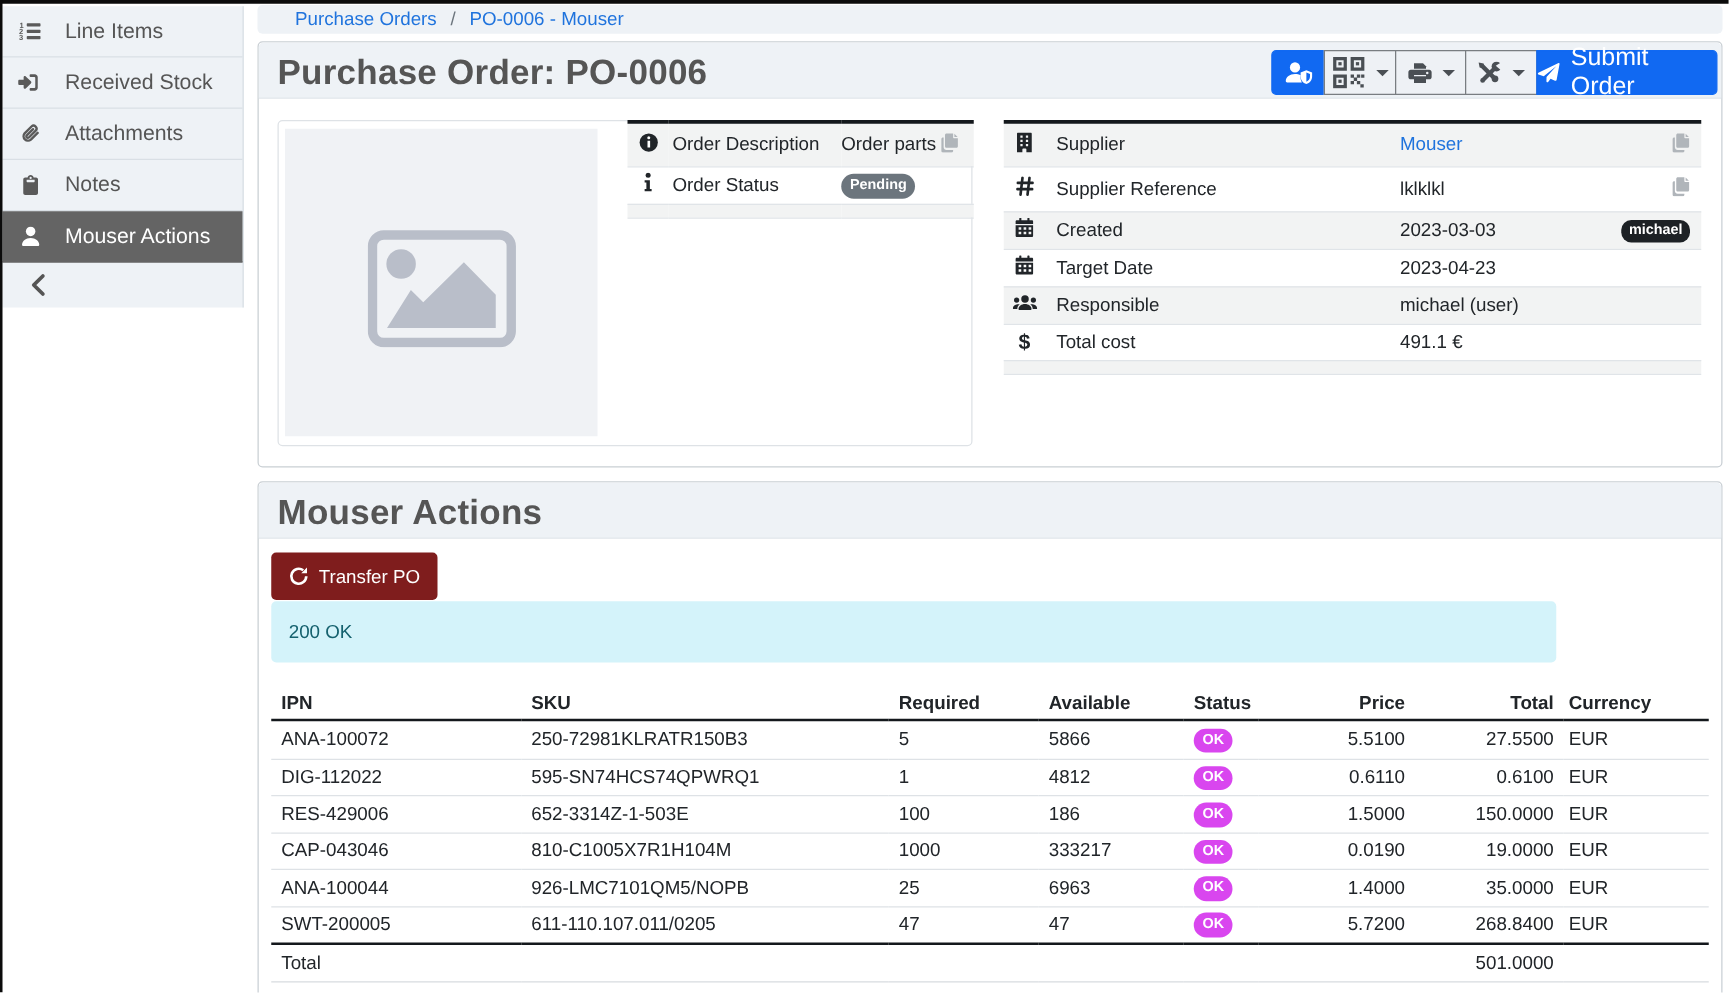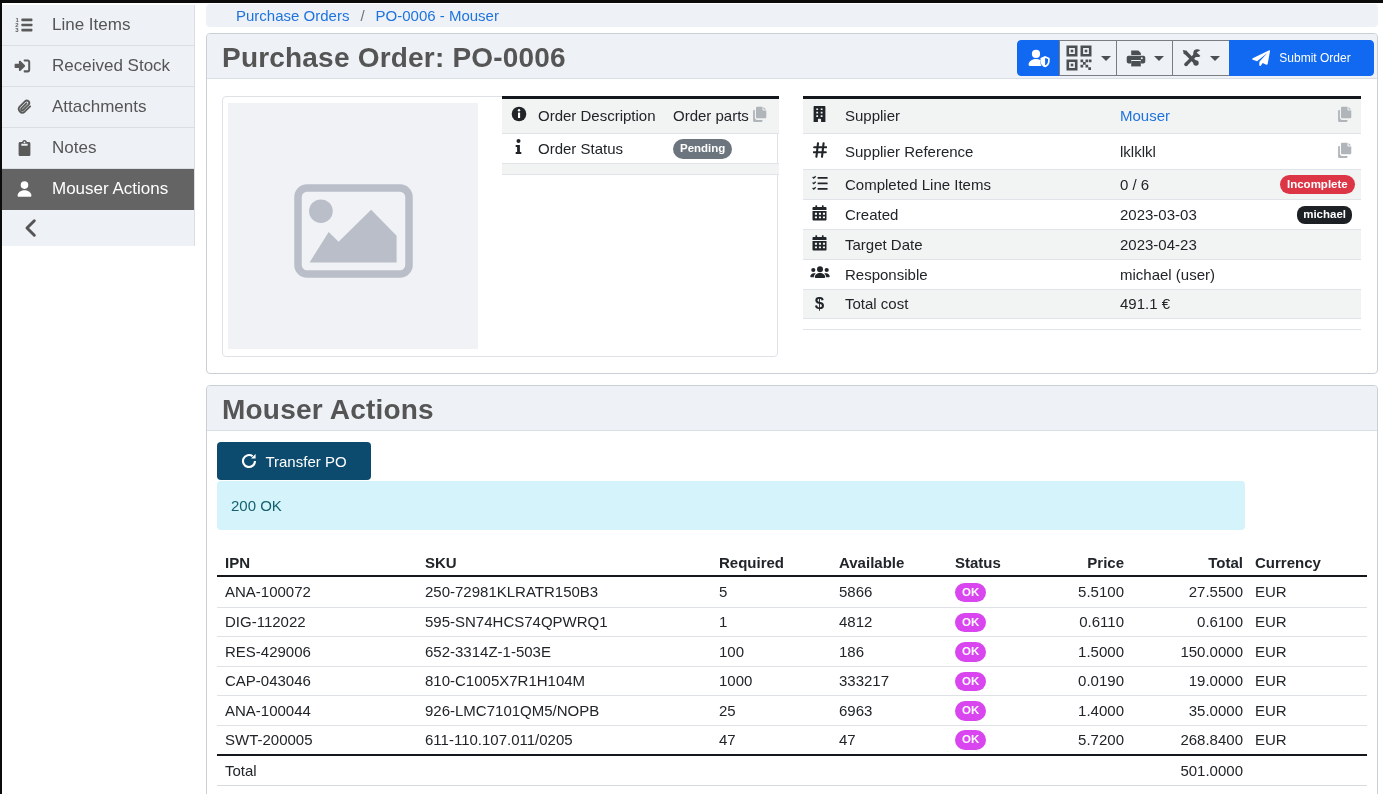--- a/index.html
+++ b/index.html
@@ -25,21 +25,21 @@
 .p2 { top:385px; height:415px; border-radius:4px 4px 0 0; }
 .phead { height:45px; background:#eef2f6; border-bottom:1px solid #d8dee4; border-radius:4px 4px 0 0; position:relative; }
 .phead h3 { font-size:28px; font-weight:700; color:#555; position:absolute; left:15px; top:8px; letter-spacing:0.2px;}
 
 .btns { position:absolute; right:3px; top:6px; height:36px; display:flex; z-index:5; }
 .btn { height:36px; border-radius:4px; display:flex; align-items:center; justify-content:center; }
 .btn-blue { background:#1169f2; color:#fff; border:1px solid #1169f2; }
 .btn-light { background:#eef1f5; border:1px solid #797d81; color:#4a4f54; margin-left:-1px; border-radius:0; }
 .btn1 { width:43px; border-radius:4px 0 0 4px;}
 .btn2 { width:58px; } .btn3 { width:57px; } .btn4 { width:58px; }
-.btnsubmit { width:145px; font-size:12px; color:#fff; background:#1169f2; border:1px solid #1169f2; border-radius:0 4px 4px 0; margin-left:-1px;}
+.btnsubmit { width:145px; font-size:20px; color:#fff; background:#1169f2; border:1px solid #1169f2; border-radius:0 4px 4px 0; margin-left:-1px;}
 .btnsubmit svg { margin-right:9px; }
 .caret { width:0; height:0; border-left:5.5px solid transparent; border-right:5.5px solid transparent; border-top:5.5px solid #4a4f54; margin-left:8px; }
 
 .card { position:absolute; left:15px; top:62px; width:556px; height:261px; border:1px solid #dee2e6; border-radius:4px; background:#fff; }
 .thumb { position:absolute; left:5px; top:6px; width:250px; height:246px; background:#f0f2f5; display:flex; align-items:center; justify-content:center; }
 table.dt { border-collapse:collapse; table-layout:fixed; font-size:15px; }
 table.dt td { padding:0; vertical-align:middle; }
 table.dt tr { border-top:1px solid #e0e4e8; }
 table.dt tr:first-child { border-top:3px solid #14181c; }
 table.dt tr:nth-child(odd) td { background:#f2f3f3; }
@@ -52,21 +52,21 @@
 .dtr .lab { padding-left:9px; }
 .dt .cpr { text-align:right; padding-right:12px; }
 .dtr .cpr { padding-right:9px; }
 .ic { text-align:center; color:#212529; }
 .cp { color:#b0b6bc; }
 .badge { display:inline-block; font-size:11.5px; font-weight:700; color:#fff; border-radius:10px; padding:4px 7px; line-height:1; }
 .badge.bg-dark { border-radius:8px; padding:3px 6px; }
 .bg-gray { background:#6c757d; } .bg-red { background:#dc3545; } .bg-dark { background:#1d2125; } .bg-green { background:#d946ef; }
 a.lnk { color:#1f73dd; text-decoration:none; }
 
-.transfer { position:absolute; left:10px; top:56px; width:154px; height:38px; background:#0c4a6e; color:#fff; border:none; border-radius:4px; font-size:15px; font-family:inherit; display:flex; align-items:center; justify-content:center; }
+.transfer { position:absolute; left:10px; top:56px; width:133px; height:38px; background:#7f1d1d; color:#fff; border:none; border-radius:4px; font-size:15px; font-family:inherit; display:flex; align-items:center; justify-content:center; }
 .transfer svg { margin-right:8px; }
 .alert { position:absolute; left:10px; top:95px; width:1028px; height:49px; background:#d4f3fa; border-radius:4px; color:#15616e; font-size:15px; display:flex; align-items:center; padding-left:14px; }
 table.items { position:absolute; left:10px; top:155px; width:1150px; border-collapse:collapse; font-size:15px; color:#212529; table-layout:fixed; }
 table.items th { font-weight:700; text-align:left; height:35px; padding:8px 8px 0; border-bottom:2.5px solid #14181c; }
 table.items td { height:29.5px; padding:0 8px; border-bottom:1px solid #dee2e6; }
 table.items tr:nth-child(2) td { height:31px; }
 table.items .r { text-align:right; }
 table.items td:last-child, table.items th:last-child { padding-left:4px; }
 table.items tr.total td { border-top:2.5px solid #14181c; border-bottom:1.5px solid #d7dbdf; height:30.5px; }
 </style>
@@ -247,33 +247,20 @@
             </svg></td>
           <td class="lab">Supplier Reference</td>
           <td>lklklkl</td>
           <td class="cp cpr"><svg width="15" height="16" viewBox="0 0 15 16" fill="#b0b5ba">
               <path d="M5.3 0.7h5.2v3c0 .45.35.8.8.8h3v6.4c0 .7-.55 1.3-1.3 1.3H5.3c-.75 0-1.3-.6-1.3-1.3V2c0-.75.55-1.3 1.3-1.3z"></path>
               <path d="M11.5 0.9l2.6 2.6h-2.6z"></path>
               <path d="M2.9 3.9v7.9c0 1.2 1 2.2 2.2 2.2h5.4v.8c0 .7-.55 1.3-1.3 1.3H2.4c-.75 0-1.3-.6-1.3-1.3V5.2c0-.75.55-1.3 1.3-1.3z"></path>
             </svg></td>
         </tr>
     <tr class="h30">
-          <td class="ic"><svg width="17" height="16" viewBox="0 0 17 16" fill="#212529">
-              <path d="M5.1 1.7 2.8 4 1.2 2.4l.9-.9.7.7L4.2.8z"></path>
-              <rect x="6.6" y="1.9" width="10" height="1.9" rx="0.4"></rect>
-              <path d="M5.1 7.2 2.8 9.5 1.2 7.9l.9-.9.7.7 1.4-1.4z"></path>
-              <rect x="6.6" y="7.4" width="10" height="1.9" rx="0.4"></rect>
-              <path d="M5.1 12.7 2.8 15 1.2 13.4l.9-.9.7.7 1.4-1.4z"></path>
-              <rect x="6.6" y="12.9" width="10" height="1.9" rx="0.4"></rect>
-            </svg></td>
-          <td class="lab">Completed Line Items</td>
-          <td>0 / 6</td>
-          <td class="cpr"><span class="badge bg-red">Incomplete</span></td>
-        </tr>
-    <tr class="h30">
           <td class="ic"><svg width="15" height="16" viewBox="0 0 15 16" fill="#212529">
               <path d="M1.5 2.1h12c.55 0 1 .45 1 1v2h-14v-2c0-.55.45-1 1-1z"></path>
               <rect x="3.4" y="0.3" width="1.7" height="3" rx="0.5"></rect>
               <rect x="9.9" y="0.3" width="1.7" height="3" rx="0.5"></rect>
               <path fill-rule="evenodd" d="M.5 6.1h14v8.5c0 .55-.45 1-1 1h-12c-.55 0-1-.45-1-1zm2.4 1.7v1.9h2.1V7.8zm4 0v1.9H9V7.8zm4 0v1.9H13V7.8zm-8 3.6v1.9h2.1v-1.9zm4 0v1.9H9v-1.9zm4 0v1.9H13v-1.9z"></path>
             </svg></td>
           <td class="lab">Created</td>
           <td>2023-03-03</td>
           <td class="cpr"><span class="badge bg-dark">michael</span></td>
         </tr>

